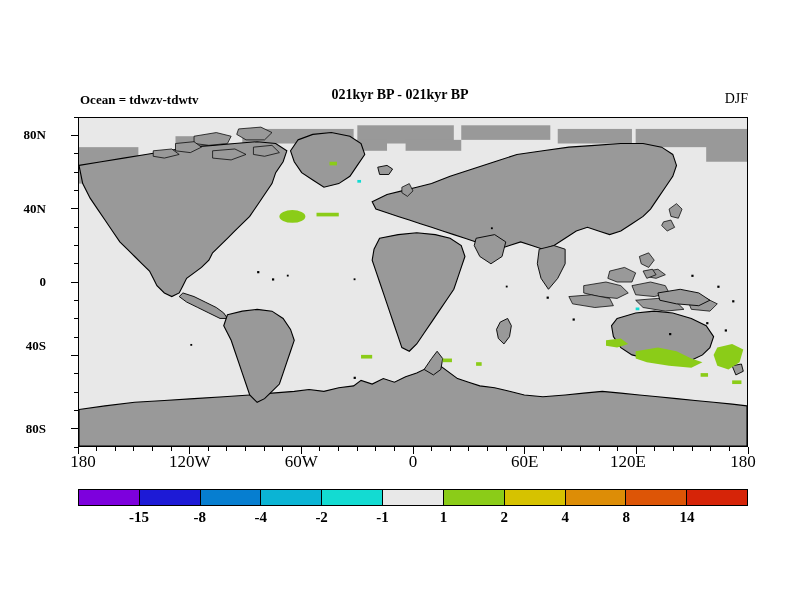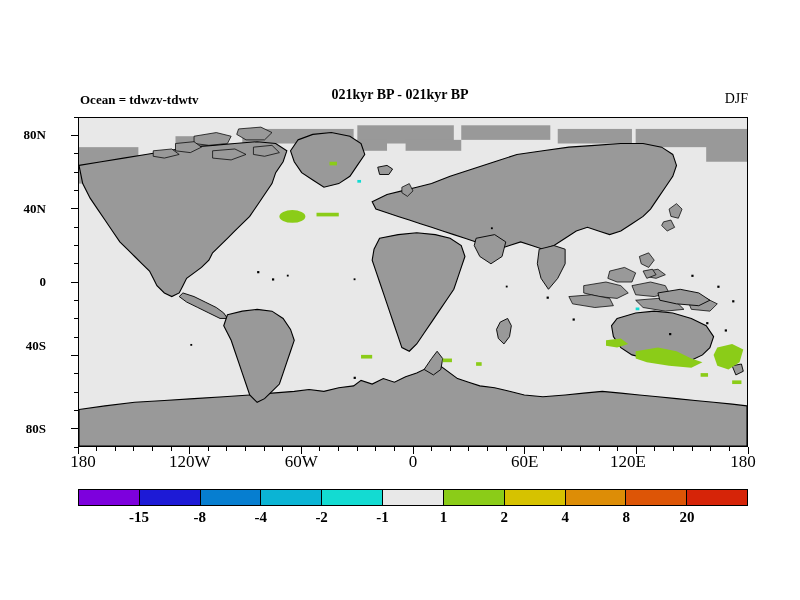--- a/index.html
+++ b/index.html
@@ -313,16 +313,16 @@
   <div id="cblabels">
       <div class="cblabel" style="left: 138.909px;">-15</div>
       <div class="cblabel" style="left: 199.818px;">-8</div>
       <div class="cblabel" style="left: 260.727px;">-4</div>
       <div class="cblabel" style="left: 321.636px;">-2</div>
       <div class="cblabel" style="left: 382.545px;">-1</div>
       <div class="cblabel" style="left: 443.455px;">1</div>
       <div class="cblabel" style="left: 504.364px;">2</div>
       <div class="cblabel" style="left: 565.273px;">4</div>
       <div class="cblabel" style="left: 626.182px;">8</div>
-      <div class="cblabel" style="left: 687.091px;">20</div>
+      <div class="cblabel" style="left: 687.091px;">14</div>
     </div>
 
 </div>
 
 </body></html>

